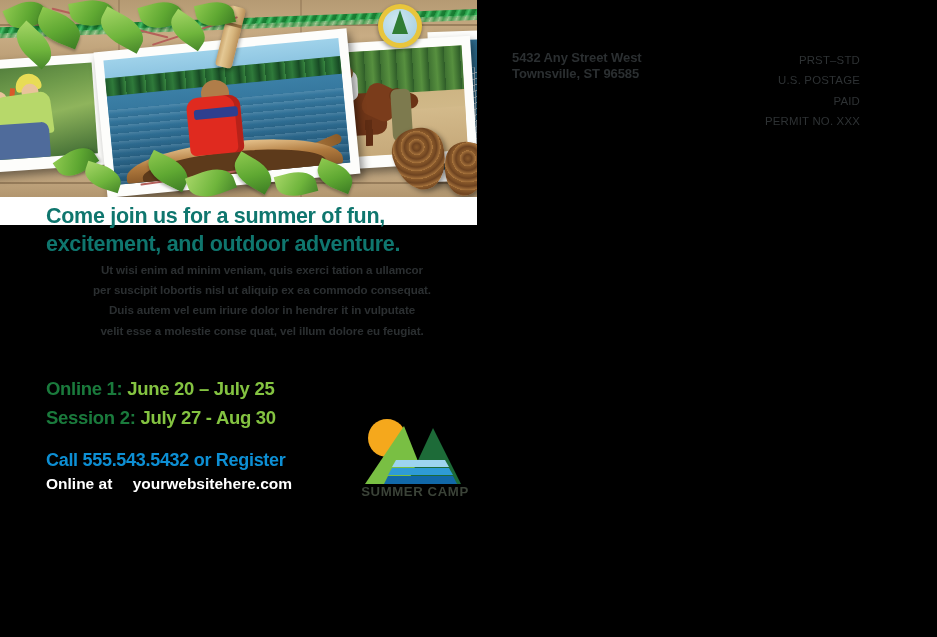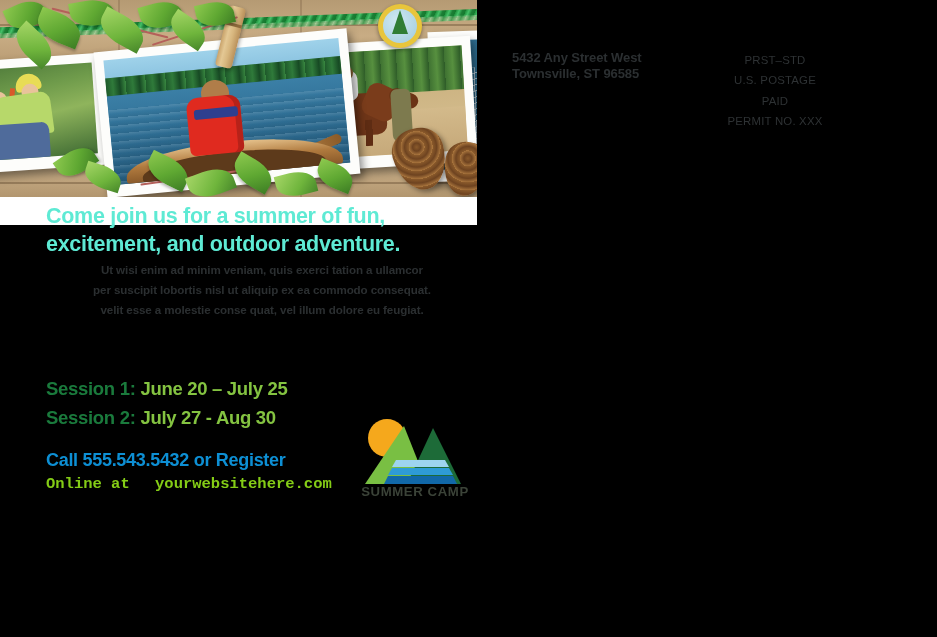--- a/index.html
+++ b/index.html
@@ -106,46 +106,46 @@
   .leafd{position:absolute;background:linear-gradient(135deg,#a6d667 0%,#6fb53c 60%,#47872a 100%);
         border-radius:0 60% 0 60%;}
   .stem{position:absolute;background:#b5605a;height:2px;border-radius:1px;}
 
   
   .panel{position:absolute;left:0;top:197px;width:477px;height:28px;background:#ffffff;}
 
   .body-area{position:absolute;left:0;top:197px;width:477px;height:330px;}
 
   .headline{position:absolute;left:46px;top:5px;width:440px;
-    font-size:21.5px;font-weight:bold;line-height:28px;letter-spacing:-.3px;color:#5eead4;}
+    font-size:21.5px;font-weight:bold;line-height:28px;letter-spacing:-.3px;color:#0f766e;}
 
   .para{position:absolute;left:47px;top:63px;width:430px;font-size:11.6px;font-weight:bold;
     line-height:20.2px;color:#2b2f31;letter-spacing:-.1px;text-align:center;}
 
   .sessions{position:absolute;left:46px;top:178px;}
   .srow{font-size:18.5px;font-weight:bold;line-height:28.5px;letter-spacing:-.3px;white-space:nowrap;}
   .slabel{color:#1a7a3c;}
   .sdate{color:#84c341;}
 
   .calline{position:absolute;left:46px;top:253px;font-size:18px;font-weight:bold;
     color:#0d8fd4;letter-spacing:-.3px;white-space:nowrap;}
   .online{position:absolute;left:46px;top:278px;font-size:15.5px;font-weight:bold;
-    color:#84cc16;font-family:Liberation Mono, monospace;white-space:nowrap;}
+    color:#ffffff;font-family:Liberation Sans, sans-serif;white-space:nowrap;}
   .online .url{margin-left:16px;}
 
   
   .logo{position:absolute;left:349px;top:414px;width:132px;height:88px;}
   .logo svg{display:block;}
   .logotext{position:absolute;left:0;top:70px;width:132px;text-align:center;
     font-size:13.2px;font-weight:bold;letter-spacing:.6px;color:#3b4338;}
 
   
   .address{position:absolute;left:512px;top:50px;font-size:13px;font-weight:bold;
     line-height:15.5px;color:#2b2f31;letter-spacing:-.1px;}
-  .indicia{position:absolute;left:690px;top:50px;width:170px;text-align:center;
+  .indicia{position:absolute;left:690px;top:50px;width:170px;text-align:right;
     font-size:11.4px;line-height:20.4px;color:#2e3234;letter-spacing:.2px;}
 </style>
 </head>
 <body>
 
 <div id="page">
 
   <div class="collage">
     <div class="plank" style="top:24px"></div>
     <div class="plank" style="top:62px"></div>
@@ -240,26 +240,27 @@
   <div class="body-area">
 
     <div class="headline">
       <div>Come join us for a summer of fun,</div>
       <div>excitement, and outdoor adventure.</div>
     </div>
 
     <div class="para">
       <div>Ut wisi enim ad minim veniam, quis exerci tation a ullamcor</div>
       <div>per suscipit lobortis nisl ut aliquip ex ea commodo consequat.</div>
+      <div>Duis autem vel eum iriure dolor in hendrer it in vulputate</div>
       <div>velit esse a molestie conse quat, vel illum dolore eu feugiat.</div>
     </div>
 
     <div class="sessions">
       <div class="srow">
-        <span class="slabel">Session 1:</span>
+        <span class="slabel">Online 1:</span>
         <span class="sdate">June 20 – July 25</span>
       </div>
       <div class="srow">
         <span class="slabel">Session 2:</span>
         <span class="sdate">July 27 - Aug 30</span>
       </div>
     </div>
 
     <div class="calline">Call 555.543.5432  or Register</div>
 

